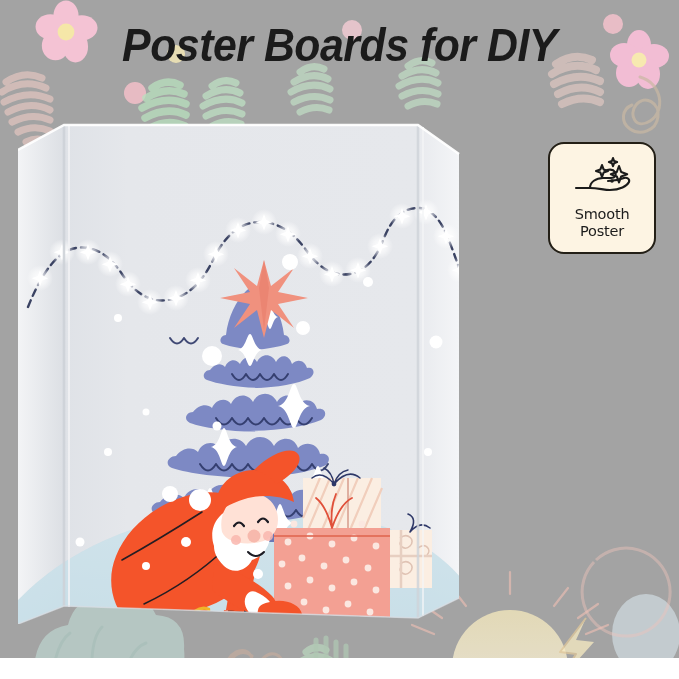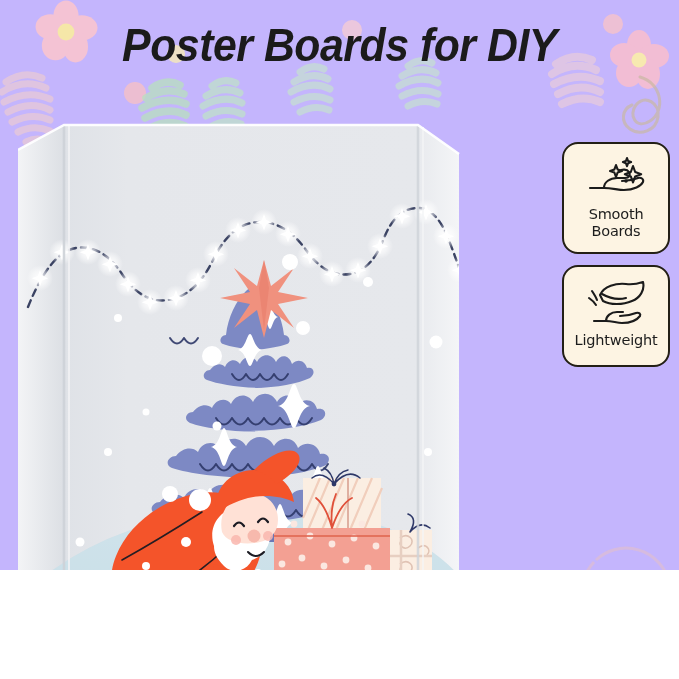--- a/index.html
+++ b/index.html
@@ -3,23 +3,23 @@
 <meta charset="utf-8">
 <style>
   html, body {
     margin: 0;
     padding: 0;
     background: #ffffff;
   }
   #stage {
     position: relative;
     width: 679px;
-    height: 570px;
+    height: 658px;
     overflow: hidden;
-    background: #c4b5fd;
+    background: #a3a3a3;
     font-family: "Liberation Sans", sans-serif;
   }
 
   
   .doodle {
     position: absolute;
     pointer-events: none;
   }
 
   
@@ -66,21 +66,20 @@
     height: 112px;
     box-sizing: border-box;
     border: 2px solid #231f16;
     border-radius: 16px;
     background: #fdf4e3;
     display: flex;
     flex-direction: column;
     align-items: center;
     justify-content: center;
     padding: 6px 4px 8px;
-    margin-left: 14px;
   }
   .badge.small { height: 102px; }
   .badge-icon {
     height: 44px;
     display: flex;
     align-items: center;
     justify-content: center;
   }
   .badge-label {
     margin-top: 7px;
@@ -579,31 +578,19 @@
       <div class="badge-icon">
         <svg width="60" height="42" viewBox="0 0 60 42" fill="none" stroke="#1b1b1b" stroke-width="2.1" stroke-linecap="round" stroke-linejoin="round">
           <path d="M4 32 h14 c8 0 14 2 20 2 c10 0 17 -4 19 -8 c1 -3 -2 -5 -5 -4 c-5 2 -11 3 -16 3"></path>
           <path d="M18 32 c0 -6 6 -10 13 -10 h8 c4 0 6 -3 4 -6 c-2 -3 -7 -3 -10 -1"></path>
           <circle cx="40" cy="25" r="1.8" fill="#1b1b1b" stroke="none"></circle>
           <path d="M30 9 l1.6 4.4 l4.4 1.6 l-4.4 1.6 l-1.6 4.4 l-1.6 -4.4 l-4.4 -1.6 l4.4 -1.6 z"></path>
           <path d="M47 10 l2.2 6 l6 2.2 l-6 2.2 l-2.2 6 l-2.2 -6 l-6 -2.2 l6 -2.2 z"></path>
           <path d="M41 2 l1.1 3 l3 1.1 l-3 1.1 l-1.1 3 l-1.1 -3 l-3 -1.1 l3 -1.1 z"></path>
         </svg>
       </div>
-      <div class="badge-label"><span>Smooth</span><br><span>Boards</span></div>
+      <div class="badge-label"><span>Smooth</span><br><span>Poster</span></div>
     </div>
 
 
-    <div class="badge small">
-      <div class="badge-icon">
-        <svg width="60" height="44" viewBox="0 0 60 44" fill="none" stroke="#1b1b1b" stroke-width="2.1" stroke-linecap="round" stroke-linejoin="round">
-          <path d="M14 14 c4 -9 16 -12 26 -11 c8 1 14 -1 17 -2 c2 8 -3 16 -11 19 c-9 4 -22 4 -29 0 z"></path>
-          <path d="M16 13 c7 4 16 6 24 4"></path>
-          <path d="M6 10 c2 3 4 6 5 9 M3 17 c3 2 5 4 7 7"></path>
-          <path d="M8 40 h12 c6 0 11 2 16 2 c8 0 15 -3 18 -7 c1 -2 -1 -4 -4 -3 c-5 2 -11 3 -16 3"></path>
-          <path d="M20 40 c0 -5 5 -9 11 -9 h6"></path>
-        </svg>
-      </div>
-      <div class="badge-label">Lightweight</div>
-    </div>
 
   </div>
 </div>
 
 </body></html>

